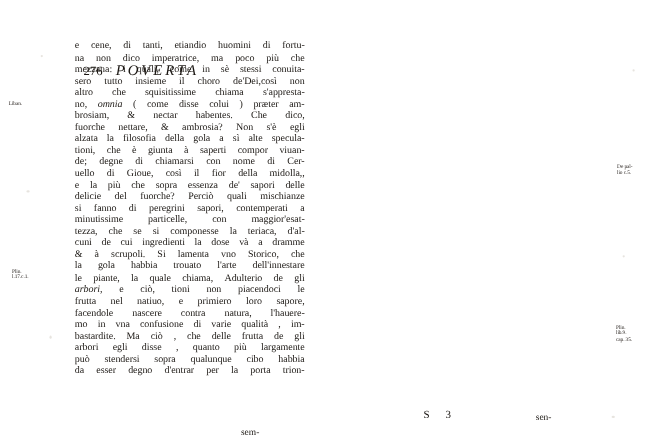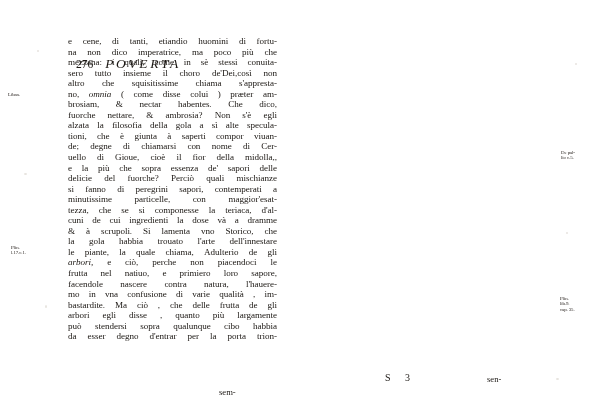--- a/index.html
+++ b/index.html
@@ -232,21 +232,21 @@
           <span>chiamarsi</span>
           <span>con</span>
           <span>nome</span>
           <span>di</span>
           <span>Cer-</span>
         </div>
         <div class="ln j">
           <span>uello</span>
           <span>di</span>
           <span>Gioue,</span>
-          <span>cioè</span>
+          <span>così</span>
           <span>il</span>
           <span>fior</span>
           <span>della</span>
           <span>midolla,,</span>
         </div>
         <div class="ln j">
           <span>e</span>
           <span>la</span>
           <span>più</span>
           <span>che</span>
@@ -325,21 +325,21 @@
           <span>quale</span>
           <span>chiama,</span>
           <span>Adulterio</span>
           <span>de</span>
           <span>gli</span>
         </div>
         <div class="ln j">
           <span><i class="it">arbori,</i></span>
           <span>e</span>
           <span>ciò,</span>
-          <span>perche</span>
+          <span>tioni</span>
           <span>non</span>
           <span>piacendoci</span>
           <span>le</span>
         </div>
         <div class="ln j">
           <span>frutta</span>
           <span>nel</span>
           <span>natiuo,</span>
           <span>e</span>
           <span>primiero</span>

